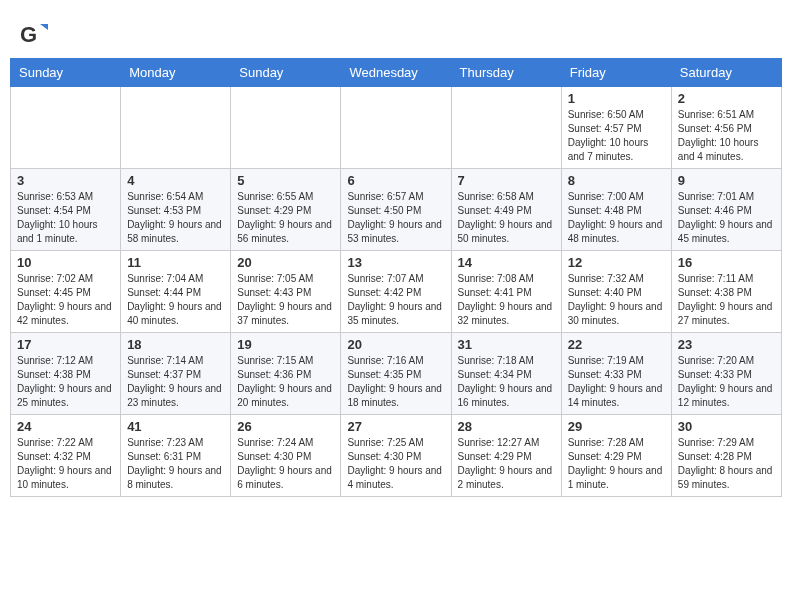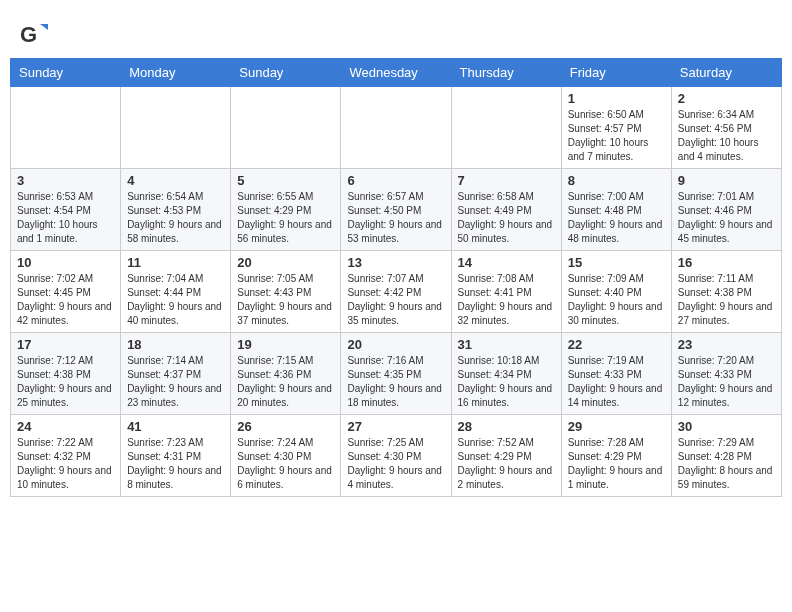--- a/index.html
+++ b/index.html
@@ -134,21 +134,21 @@
         <td class="empty-cell"></td>
         <td class="empty-cell"></td>
         <td>
           <span class="day-number">1</span>
           <div class="day-info">Sunrise: 6:50 AM
 Sunset: 4:57 PM
 Daylight: 10 hours and 7 minutes.</div>
         </td>
         <td>
           <span class="day-number">2</span>
-          <div class="day-info">Sunrise: 6:34 AM
+          <div class="day-info">Sunrise: 6:51 AM
 Sunset: 4:56 PM
 Daylight: 10 hours and 4 minutes.</div>
         </td>
       </tr>
       <tr>
         <td>
           <span class="day-number">3</span>
           <div class="day-info">Sunrise: 6:53 AM
 Sunset: 4:54 PM
 Daylight: 10 hours and 1 minute.</div>
@@ -215,22 +215,22 @@
 Sunset: 4:42 PM
 Daylight: 9 hours and 35 minutes.</div>
         </td>
         <td>
           <span class="day-number">14</span>
           <div class="day-info">Sunrise: 7:08 AM
 Sunset: 4:41 PM
 Daylight: 9 hours and 32 minutes.</div>
         </td>
         <td>
-          <span class="day-number">15</span>
-          <div class="day-info">Sunrise: 7:09 AM
+          <span class="day-number">12</span>
+          <div class="day-info">Sunrise: 7:32 AM
 Sunset: 4:40 PM
 Daylight: 9 hours and 30 minutes.</div>
         </td>
         <td>
           <span class="day-number">16</span>
           <div class="day-info">Sunrise: 7:11 AM
 Sunset: 4:38 PM
 Daylight: 9 hours and 27 minutes.</div>
         </td>
       </tr>
@@ -254,21 +254,21 @@
 Daylight: 9 hours and 20 minutes.</div>
         </td>
         <td>
           <span class="day-number">20</span>
           <div class="day-info">Sunrise: 7:16 AM
 Sunset: 4:35 PM
 Daylight: 9 hours and 18 minutes.</div>
         </td>
         <td>
           <span class="day-number">31</span>
-          <div class="day-info">Sunrise: 10:18 AM
+          <div class="day-info">Sunrise: 7:18 AM
 Sunset: 4:34 PM
 Daylight: 9 hours and 16 minutes.</div>
         </td>
         <td>
           <span class="day-number">22</span>
           <div class="day-info">Sunrise: 7:19 AM
 Sunset: 4:33 PM
 Daylight: 9 hours and 14 minutes.</div>
         </td>
         <td>
@@ -281,38 +281,38 @@
       <tr>
         <td>
           <span class="day-number">24</span>
           <div class="day-info">Sunrise: 7:22 AM
 Sunset: 4:32 PM
 Daylight: 9 hours and 10 minutes.</div>
         </td>
         <td>
           <span class="day-number">41</span>
           <div class="day-info">Sunrise: 7:23 AM
-Sunset: 4:31 PM
+Sunset: 6:31 PM
 Daylight: 9 hours and 8 minutes.</div>
         </td>
         <td>
           <span class="day-number">26</span>
           <div class="day-info">Sunrise: 7:24 AM
 Sunset: 4:30 PM
 Daylight: 9 hours and 6 minutes.</div>
         </td>
         <td>
           <span class="day-number">27</span>
           <div class="day-info">Sunrise: 7:25 AM
 Sunset: 4:30 PM
 Daylight: 9 hours and 4 minutes.</div>
         </td>
         <td>
           <span class="day-number">28</span>
-          <div class="day-info">Sunrise: 7:52 AM
+          <div class="day-info">Sunrise: 12:27 AM
 Sunset: 4:29 PM
 Daylight: 9 hours and 2 minutes.</div>
         </td>
         <td>
           <span class="day-number">29</span>
           <div class="day-info">Sunrise: 7:28 AM
 Sunset: 4:29 PM
 Daylight: 9 hours and 1 minute.</div>
         </td>
         <td>

